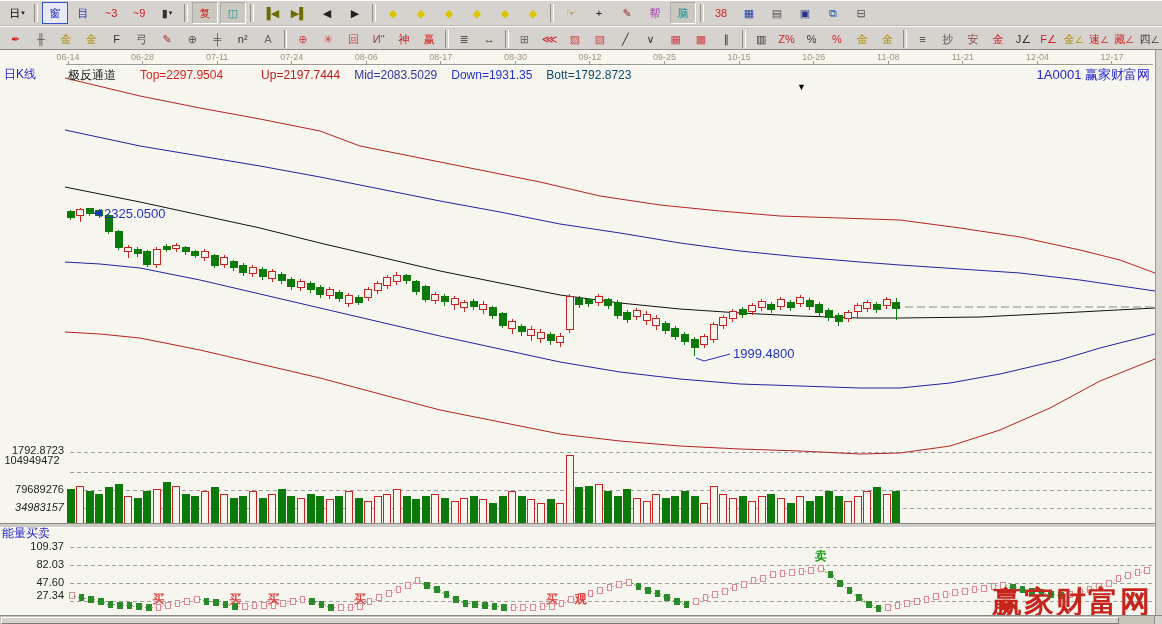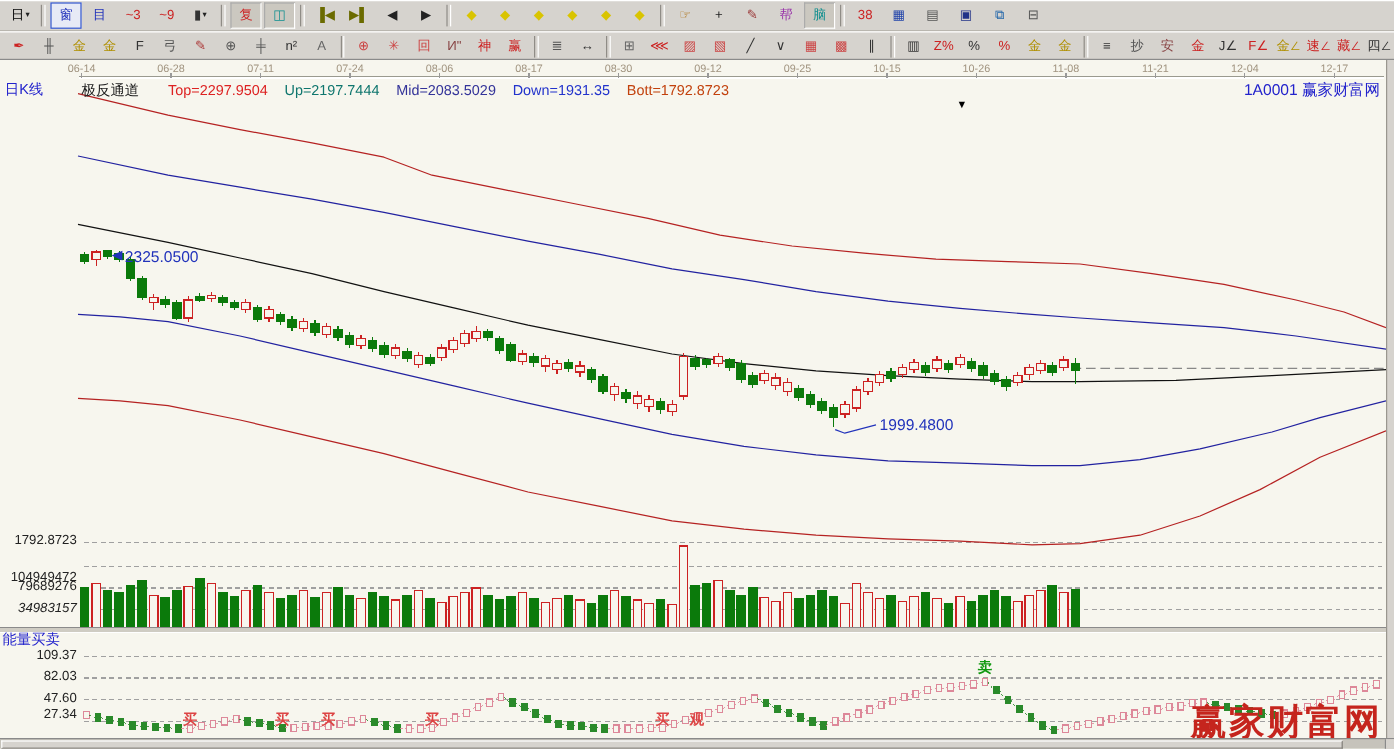--- a/index.html
+++ b/index.html
@@ -850,28 +850,28 @@
       <polygon points="93,163 102,159 102,167" fill="#2233bb"></polygon>
       <text x="104" y="168" font-size="13" fill="#2233bb">2325.0500</text>
       <polyline points="696,308 704,311 730,304" fill="none" stroke="#2233bb" stroke-width="1"></polyline>
       <text x="733" y="308" font-size="13" fill="#2233bb">1999.4800</text>
     </g>
   </svg>
 
 <div class="lbl kline-label">日K线</div>
 
 <div class="lbl hdr">
-  <span style="color:#1a1a1a;margin-right:24px;">极反通道</span><span style="color: rgb(221, 34, 34);">Top=2297.9504</span><span style="color: #0f766e;">Up=2197.7444</span><span style="color: rgb(51, 51, 153);">Mid=2083.5029</span><span style="color: rgb(34, 51, 204);">Down=1931.35</span><span style="color: #c2410c;">Bott=1792.8723</span>
+  <span style="color:#1a1a1a;margin-right:24px;">极反通道</span><span style="color: rgb(221, 34, 34);">Top=2297.9504</span><span style="color: #b91c1c; margin-left: 24px;">Up=2197.7444</span><span style="color: rgb(51, 51, 153);">Mid=2083.5029</span><span style="color: rgb(34, 51, 204);">Down=1931.35</span><span style="color: #0c4a6e;">Bott=1792.8723</span>
 </div>
 
 <div class="lbl symbol">1A0001  赢家财富网</div>
 <div class="lbl marker">▼</div>
 
 <div class="lbl yl" style="left:0;top:444px;">1792.8723</div>
-<div class="lbl yl" style="left:0;top:475px;">104949472</div>
+<div class="lbl yl" style="left:0;top:454px;text-align:center;">104949472</div>
 <div class="lbl yl" style="left:0;top:483px;">79689276</div>
 <div class="lbl yl" style="left:0;top:501px;font-style:italic;">34983157</div>
 
 <div class="lbl energy-label">能量买卖</div>
 <div class="lbl yl" style="left:0;top:540px;">109.37</div>
 <div class="lbl yl" style="left:0;top:558px;">82.03</div>
 <div class="lbl yl" style="left:0;top:576px;">47.60</div>
 <div class="lbl yl" style="left:0;top:589px;">27.34</div>
 
 <div class="lbl watermark">赢家财富网</div>

